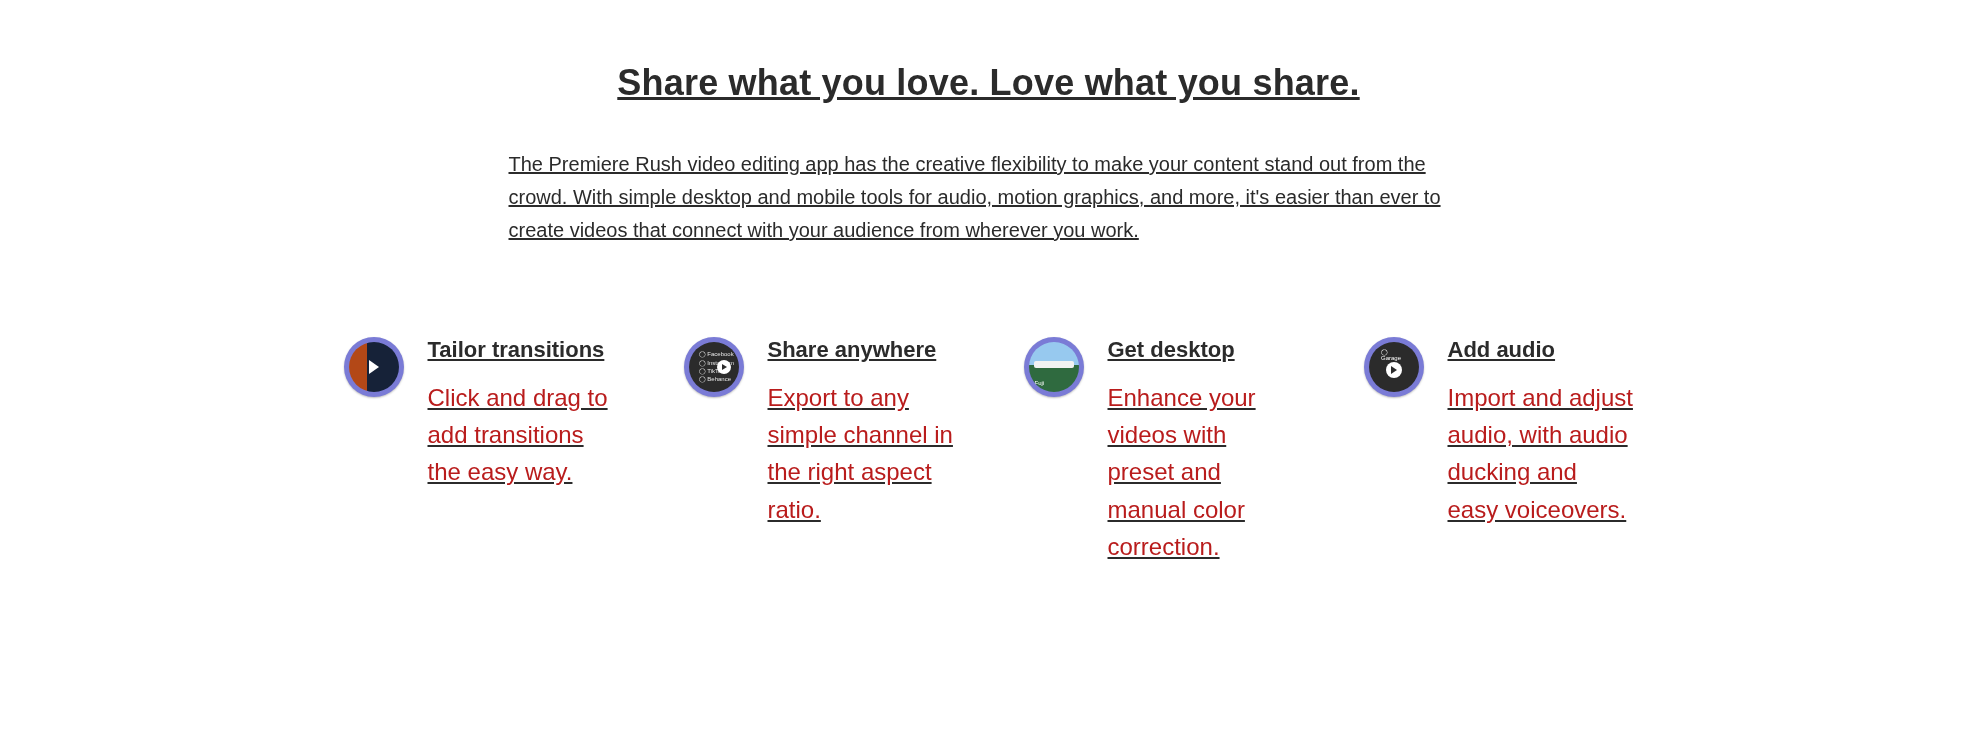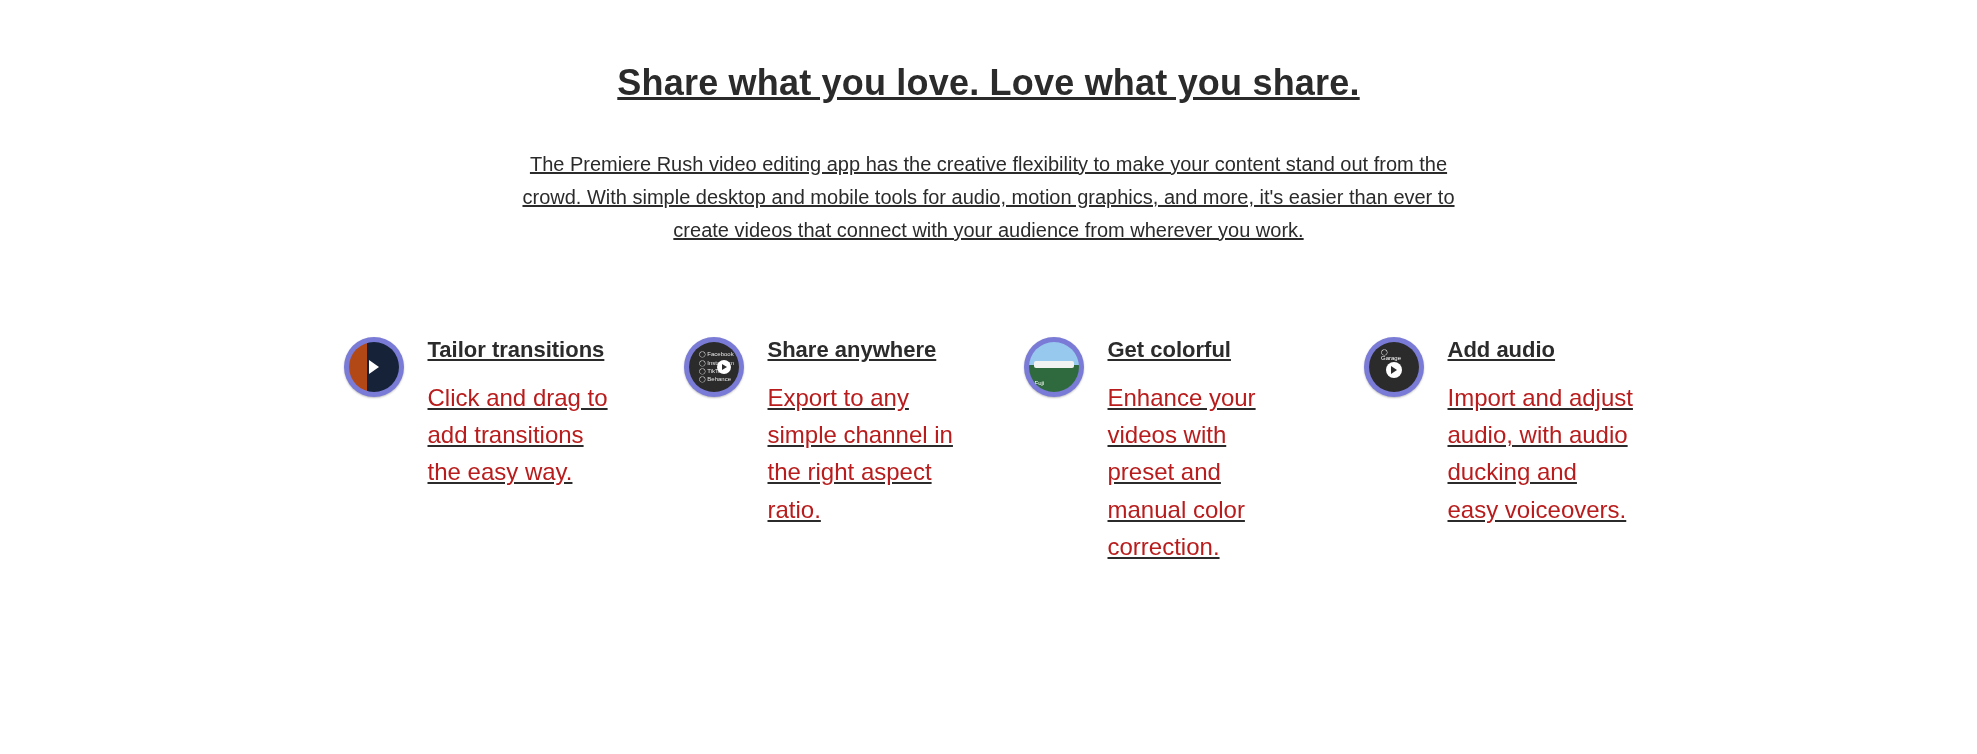--- a/index.html
+++ b/index.html
@@ -24,21 +24,21 @@
     letter-spacing: 0.2px;
     color: #2b2b2b;
     margin-bottom: 44px;
   }
   .intro {
     max-width: 960px;
     margin: 0 auto 90px;
     font-size: 20px;
     line-height: 1.65;
     color: #2b2b2b;
-    text-align: center;
+    text-align: left;
   }
   .grid {
     display: grid;
     grid-template-columns: repeat(4, 1fr);
     column-gap: 70px;
     row-gap: 90px;
   }
   .feature {
     display: flex;
     align-items: flex-start;
@@ -134,21 +134,21 @@
       </div>
     </div>
 
     <div class="feature">
       <div class="icon-ring">
         <div class="icon-inner ic-color">
             <div class="lbl">Fuji</div>
           </div>
       </div>
       <div class="feature-body">
-        <div class="feature-title">Get colorful</div>
+        <div class="feature-title">Get desktop</div>
         <div class="feature-desc">Enhance your videos with preset and manual color correction.</div>
       </div>
     </div>
 
 
     <div class="feature">
       <div class="icon-ring">
         <div class="icon-inner ic-audio">
             <div class="wav">◯ Garage</div>
             <div class="play"></div>

